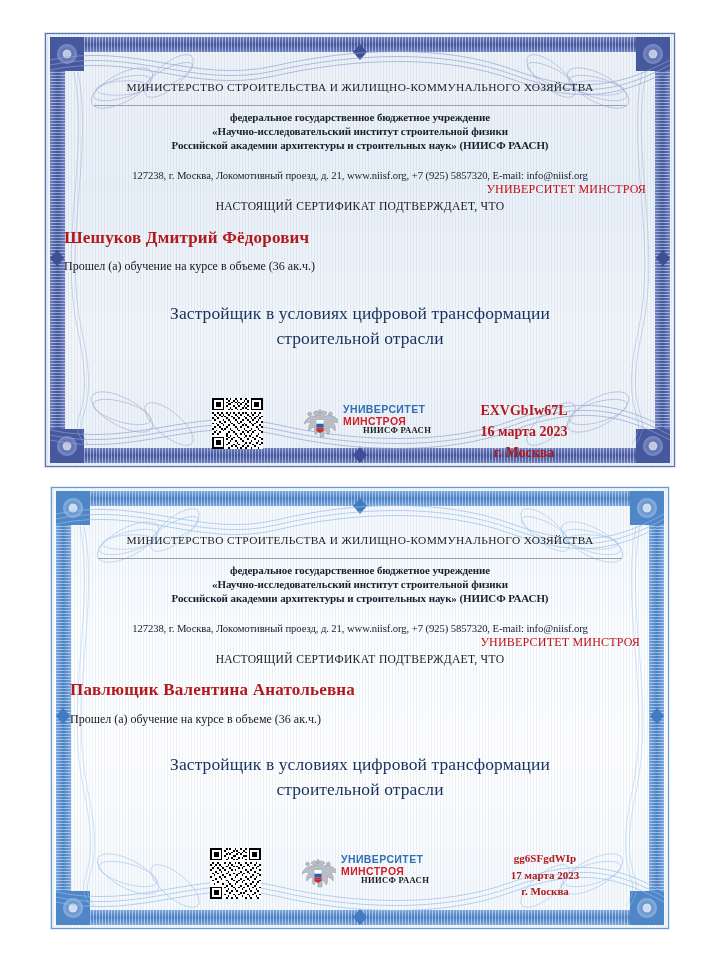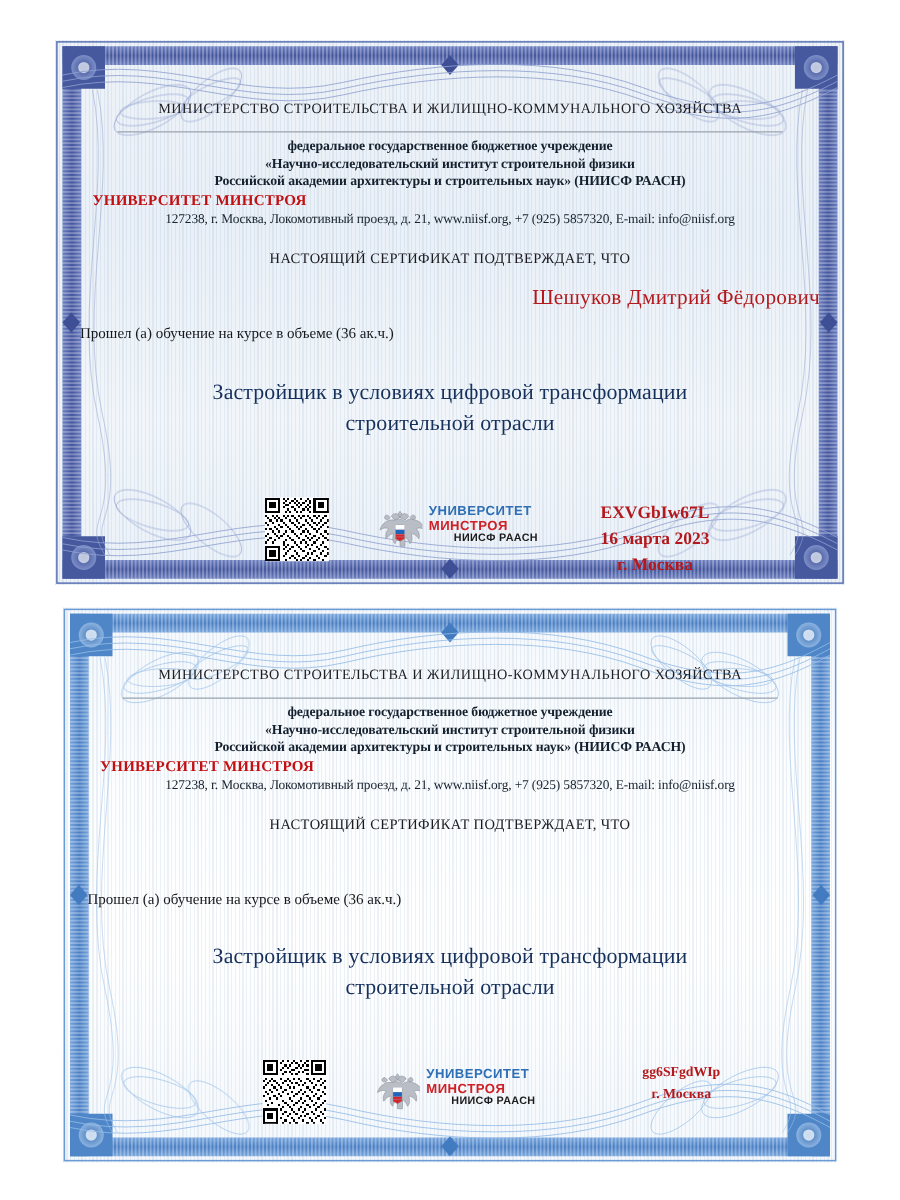--- a/index.html
+++ b/index.html
@@ -48,49 +48,50 @@
   }
   .rule{height:1px;background:#9aa3ad;margin:5px auto 0;}
 
   .org{
     text-align:center;font-weight:bold;color:#14202e;
     font-family:"Liberation Serif", serif;
     line-height:1.32;
     letter-spacing:-.1px;
   }
   .univ{
-    text-align:left;font-weight:bold;color:#c20f12;
+    text-align:right;font-weight:normal;color:#c20f12;
     letter-spacing:.2px;
+    margin-top:29px;
   }
   .addr{
     text-align:center;color:#15202c;
     letter-spacing:-.1px;
   }
   .confirms{
     text-align:center;color:#1a1a20;letter-spacing:.3px;
   }
   .fio{
-    text-align:right;font-weight:normal;color:#b3191c;
+    text-align:left;font-weight:bold;color:#b3191c;
     letter-spacing:.2px;
   }
   .hours{color:#15181d;}
   .course{
     text-align:center;font-weight:normal;color:#16305c;
     line-height:1.42;letter-spacing:.1px;
   }
   .qr{position:absolute;background:#fff;}
   .qr svg{display:block;}
 
   .logo{position:absolute;display:flex;align-items:flex-start;}
   .eagle{flex:0 0 auto;}
   .logo-text{margin-left:5px;line-height:1;}
   .logo-l1{color:#2f6fb5;font-weight:bold;font-family:"Liberation Sans",sans-serif;letter-spacing:.4px;}
   .logo-l2{color:#cf2026;font-weight:bold;font-family:Liberation Sans, sans-serif;letter-spacing:.4px;}
   .logo-sep{height:1px;background:#cf2026;margin:2px 0 2px;}
-  .logo-l3{color:#1b1b1b;font-weight:bold;font-family:Liberation Sans, sans-serif;letter-spacing:.3px;padding-left:20px;}
+  .logo-l3{color:#1b1b1b;font-weight:bold;font-family:Liberation Serif, serif;letter-spacing:.3px;padding-left:20px;}
 
   .meta{position:absolute;text-align:center;color:#b3191c;font-weight:bold;line-height:1.5;}
 </style>
 </head>
 <body>
 
 <div class="page">
 
   <div class="cert" id="cert-0">
     <div class="cert-inner">
@@ -577,20 +578,21 @@
         <div class="rule" style="position:absolute;left:48px;right:48px;top:67px;"></div>
 
         <div class="org" style="position:absolute;left:30px;right:30px;top:77px;font-size:11px;">федеральное государственное бюджетное учреждение</div>
         <div class="org" style="position:absolute;left:30px;right:30px;top:91px;font-size:11px;">«Научно-исследовательский институт строительной физики</div>
         <div class="org" style="position:absolute;left:20px;right:20px;top:105px;font-size:11px;">Российской академии архитектуры и строительных наук» (НИИСФ РААСН)</div>
         <div class="univ" style="position:absolute;left:30px;right:30px;top:120px;font-size:12px;">УНИВЕРСИТЕТ МИНСТРОЯ</div>
         <div class="addr" style="position:absolute;left:6px;right:6px;top:136px;font-size:10.7px;">127238, г. Москва, Локомотивный проезд, д. 21, www.niisf.org, +7 (925) 5857320, E-mail: info@niisf.org</div>
 
         <div class="confirms" style="position:absolute;left:30px;right:30px;top:167px;font-size:11.6px;">НАСТОЯЩИЙ СЕРТИФИКАТ ПОДТВЕРЖДАЕТ, ЧТО</div>
 
+        <div class="fio" style="position:absolute;left:20px;right:20px;top:194px;font-size:17px;">Павлющик Валентина Анатольевна</div>
 
         <div class="hours" style="position:absolute;left:20px;right:20px;top:226px;font-size:12px;">Прошел (а) обучение на курсе в объеме (36 ак.ч.)</div>
 
         <div class="course" style="position:absolute;left:20px;right:20px;top:266px;font-size:17.5px;">Застройщик в условиях цифровой трансформации</div>
         <div class="course" style="position:absolute;left:20px;right:20px;top:291px;font-size:17.5px;">строительной отрасли</div>
 
         <div class="qr" style="left:160px;top:362px;width:51px;height:51px;position:absolute;">
           <svg viewBox="0 0 29 29" width="51" height="51" shape-rendering="crispEdges">
             <rect width="29" height="29" fill="#ffffff"></rect>
             <g fill="#000000">
@@ -804,19 +806,20 @@
           <span class="logo-text">
             <span class="logo-l1" style="display:block;font-size:10.5px;">УНИВЕРСИТЕТ</span>
             <span class="logo-l2" style="display:block;font-size:10.5px;margin-top:1px;">МИНСТРОЯ</span>
             <span class="logo-sep"></span>
             <span class="logo-l3" style="display:block;font-size:8.6px;">НИИСФ РААСН</span>
           </span>
         </div>
 
         <div class="meta" style="left:415px;top:364px;width:160px;font-size:11px;">
           <div>gg6SFgdWIp</div>
+          <div>17 марта 2023</div>
           <div>г. Москва</div>
         </div>
       </div>
     </div>
   </div>
 
 </div>
 
 </body></html>

